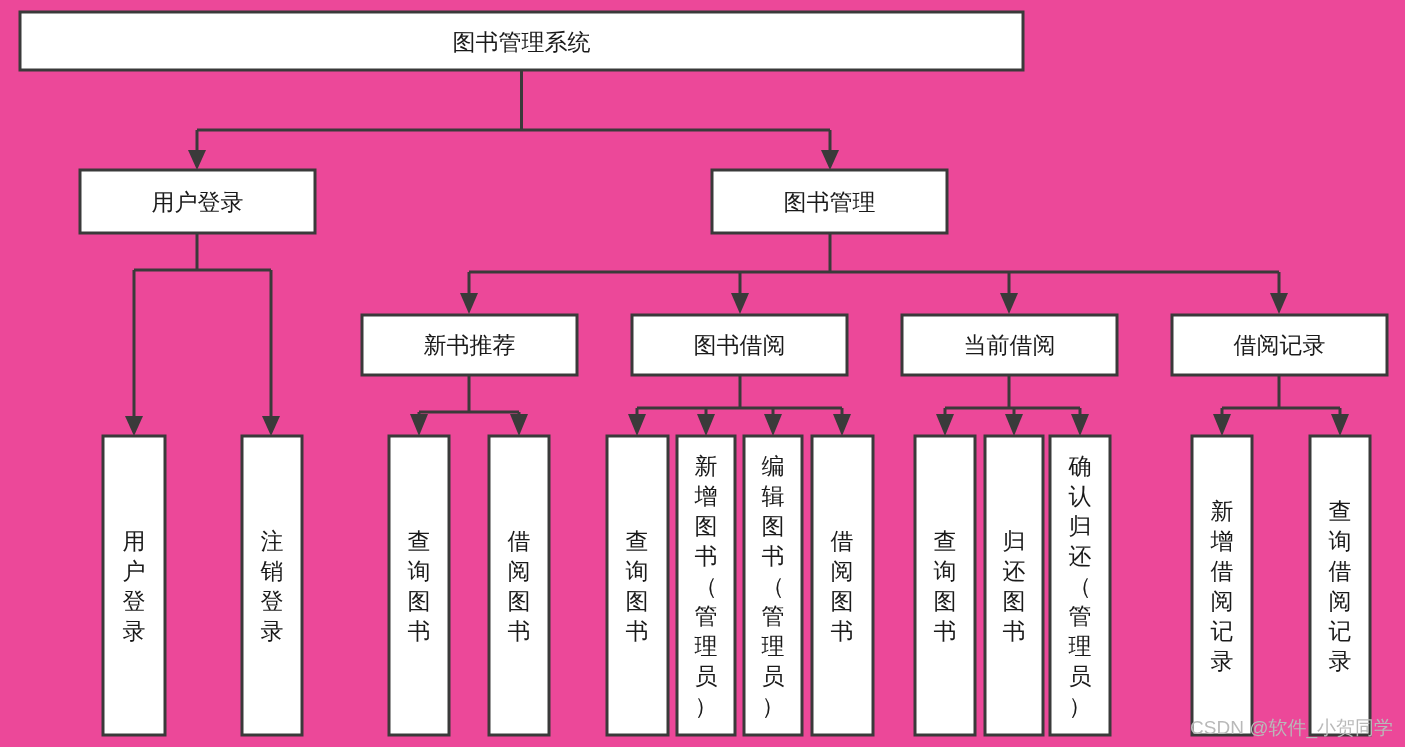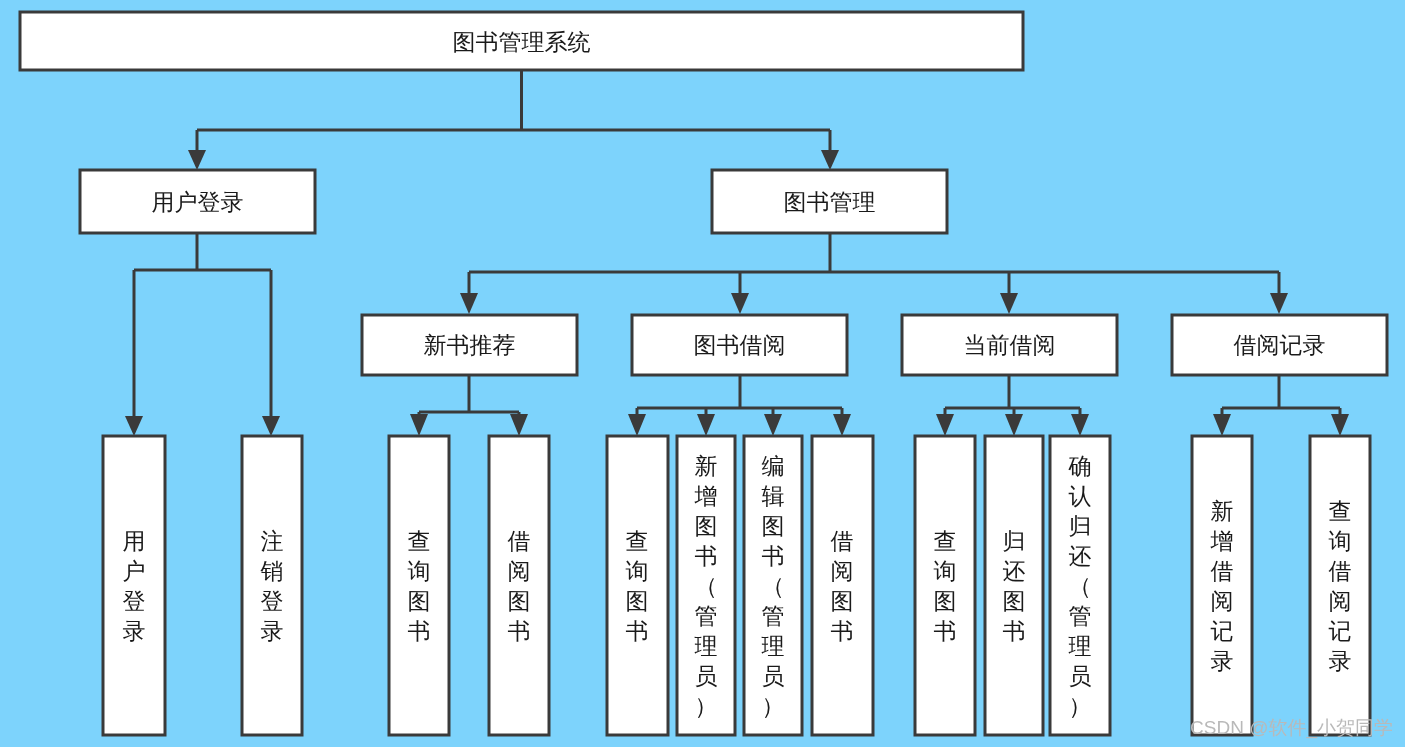--- a/index.html
+++ b/index.html
@@ -8,21 +8,21 @@
     padding: 0;
     background: #ffffff;
   }
   body {
     font-family: "Liberation Sans", "DejaVu Sans", sans-serif;
   }
   #diagram-root {
     position: relative;
     width: 1405px;
     height: 747px;
-    background: #7dd3fc;
+    background: #ec4899;
     overflow: hidden;
     text-align: right;
   }
   svg.diagram-canvas {
     position: absolute;
     top: 0;
     left: 0;
     width: 1405px;
     height: 747px;
     display: block;

